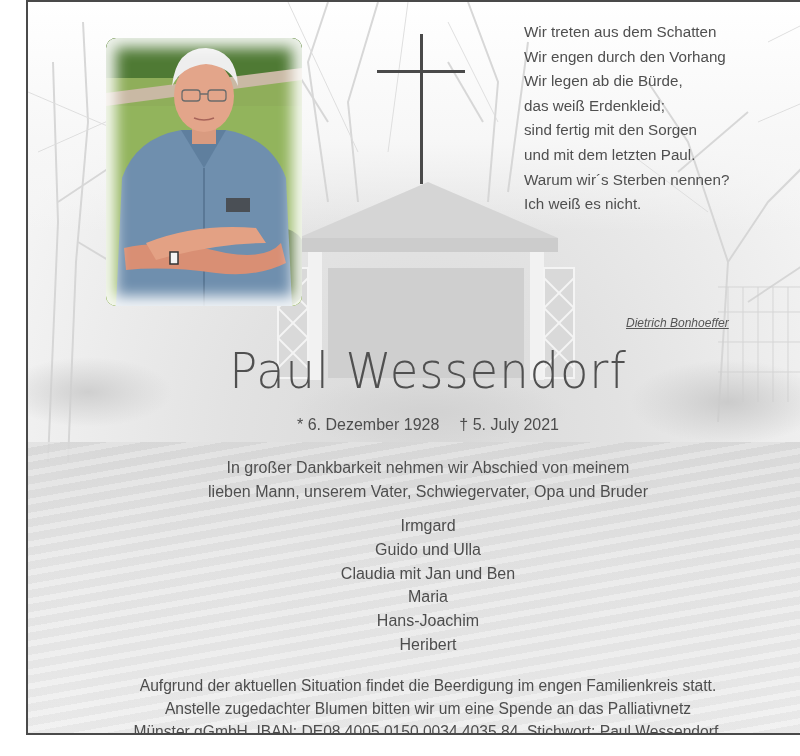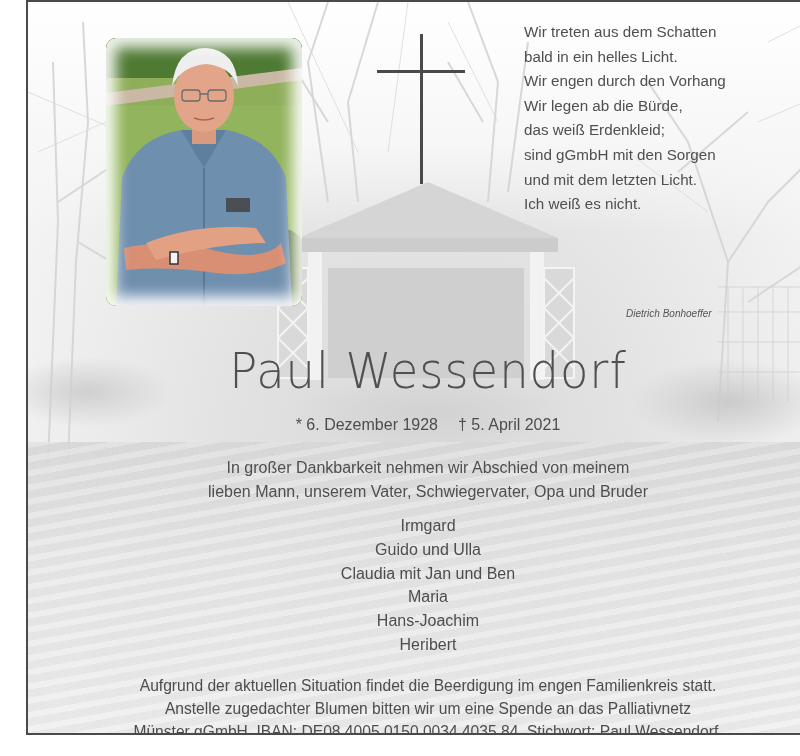--- a/index.html
+++ b/index.html
@@ -62,23 +62,24 @@
     .cross .v { position: absolute; left: 43px; top: 0; width: 3px; height: 150px; background: #4a4a4a; }
     .cross .h { position: absolute; left: 0; top: 36px; width: 88px; height: 3px; background: #4a4a4a; }
 
     
     .poem {
       position: absolute; left: 496px; top: 18px; width: 260px;
       font-size: 15.2px; line-height: 24.6px; color: #4f4f4f;
     }
     .poem .line { display: block; white-space: nowrap; }
     .poem-author {
-      position: absolute; left: 598px; top: 306px; width: 140px;
-      font-size: 10px; font-style: italic; color: #555;
+      position: absolute; left: 598px; top: 314px; width: 140px;
+      font-size: 12px; font-style: italic; color: #555;
       white-space: nowrap;
+      text-decoration: underline;
     }
 
     
     .name {
       position: absolute; left: 0; top: 340px; width: 800px; text-align: center;
       font-size: 50px; font-weight: 300; letter-spacing: 1px; color: #505050;
       font-family: "DejaVu Sans", sans-serif;
       transform: scaleX(0.93);
     }
     .dates {
@@ -222,33 +223,33 @@
     <div class="photo-vignette"></div>
   </div>
 
   <div class="cross">
     <div class="v"></div>
     <div class="h"></div>
   </div>
 
   <div class="poem">
     <span class="line">Wir treten aus dem Schatten</span>
-    <span class="line">bald in ein helles Licht.</span>
     <span class="line">Wir engen durch den Vorhang</span>
     <span class="line">Wir legen ab die Bürde,</span>
     <span class="line">das weiß Erdenkleid;</span>
-    <span class="line">sind gGmbH mit den Sorgen</span>
-    <span class="line">und mit dem letzten Licht.</span>
+    <span class="line">sind fertig mit den Sorgen</span>
+    <span class="line">und mit dem letzten Paul.</span>
+    <span class="line">Warum wir´s Sterben nennen?</span>
     <span class="line">Ich weiß es nicht.</span>
   </div>
   <div class="poem-author">Dietrich Bonhoeffer</div>
 
   <div class="name">Paul Wessendorf</div>
   <div class="dates">
-    <span>* 6. Dezember 1928</span><span class="gap"></span><span>† 5. April 2021</span>
+    <span>* 6. Dezember 1928</span><span class="gap"></span><span>† 5. July 2021</span>
   </div>
 
   <div class="intro">
     <span>In großer Dankbarkeit nehmen wir Abschied von meinem</span>
     <span>lieben Mann, unserem Vater, Schwiegervater, Opa und Bruder</span>
   </div>
 
   <div class="mourners">
     <span>Irmgard</span>
     <span>Guido und Ulla</span>

